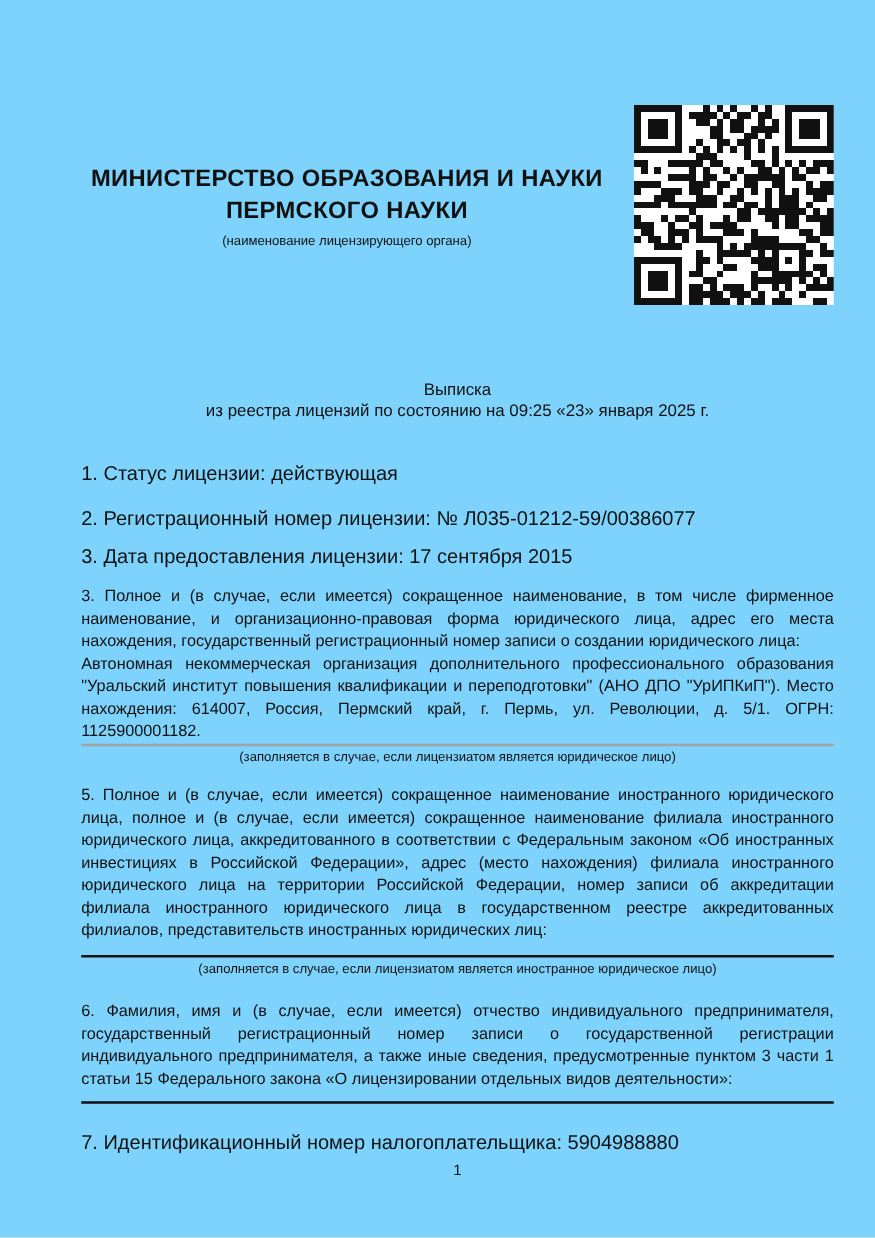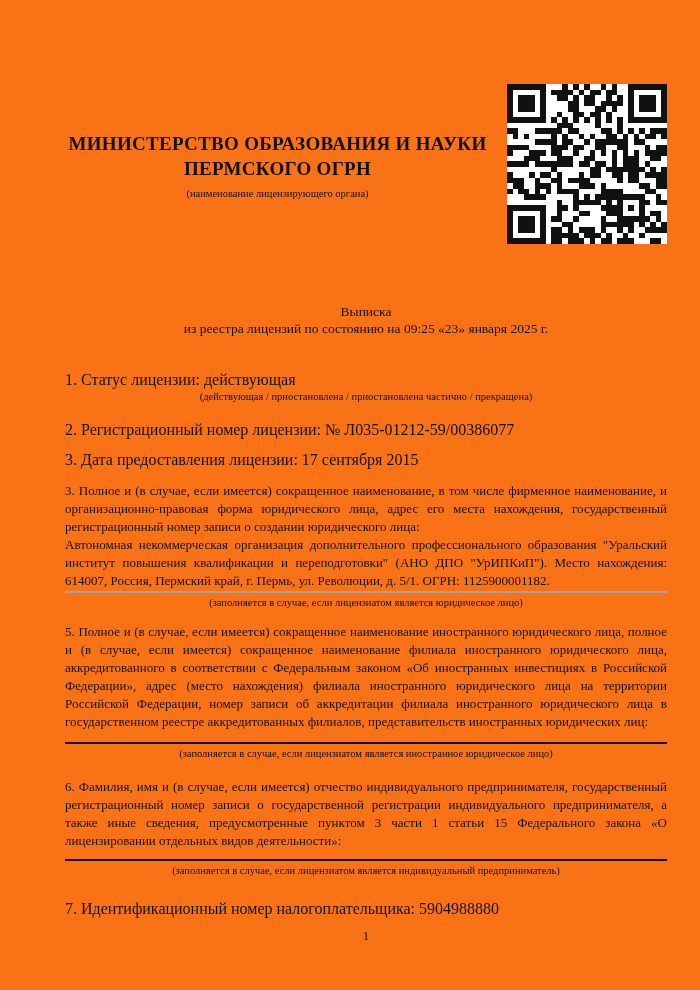--- a/index.html
+++ b/index.html
@@ -1,23 +1,23 @@
 <!DOCTYPE html>
 <html lang="ru"><head>
 <meta charset="utf-8">
 <style>
   html, body { margin: 0; padding: 0; background: #e9e9e9; }
   .page {
     position: relative;
     width: 700px;
     height: 990px;
     margin: 0 auto;
-    background: #f97316;
+    background: #7dd3fc;
     color: #111111;
-    font-family: Liberation Serif, serif;
+    font-family: Liberation Sans, sans-serif;
     overflow: hidden;
   }
   .qr {
     position: absolute;
     top: 84px;
     left: 507px;
     width: 160px;
     height: 160px;
   }
   .qr svg { display: block; width: 100%; height: 100%; }
@@ -532,34 +532,33 @@
         <rect x="20" y="28" width="1" height="1" fill="#111111"></rect>
         <rect x="21" y="28" width="1" height="1" fill="#111111"></rect>
         <rect x="22" y="28" width="1" height="1" fill="#111111"></rect>
         <rect x="26" y="28" width="1" height="1" fill="#111111"></rect>
         <rect x="27" y="28" width="1" height="1" fill="#111111"></rect>
       </svg>
   </div>
 
   <div class="header">
     <div class="ministry-line">МИНИСТЕРСТВО ОБРАЗОВАНИЯ И НАУКИ</div>
-    <div class="ministry-line">ПЕРМСКОГО ОГРН</div>
+    <div class="ministry-line">ПЕРМСКОГО НАУКИ</div>
     <div class="header-caption">(наименование лицензирующего органа)</div>
   </div>
 
   <div class="content">
 
     <div class="doc-title">
       <div>Выписка</div>
       <div>из реестра лицензий по состоянию на 09:25 «23» января 2025 г.</div>
     </div>
 
     <div class="mb-status">
       <div class="line">1. Статус лицензии: действующая</div>
-      <div class="caption">(действующая / приостановлена / приостановлена частично / прекращена)</div>
     </div>
 
     <div class="line mb-reg">2. Регистрационный номер лицензии: № Л035-01212-59/00386077</div>
 
     <div class="line mb-date">3. Дата предоставления лицензии: 17 сентября 2015</div>
 
     <div class="mb-item4">
       <p class="para">3. Полное и (в случае, если имеется) сокращенное наименование, в том числе фирменное наименование, и организационно-правовая форма юридического лица, адрес его места нахождения, государственный регистрационный номер записи о создании юридического лица:</p>
       <p class="para answer-filled">Автономная некоммерческая организация дополнительного профессионального образования "Уральский институт повышения квалификации и переподготовки" (АНО ДПО "УрИПКиП"). Место нахождения: 614007, Россия, Пермский край, г. Пермь, ул. Революции, д. 5/1. ОГРН: 1125900001182.</p>
       <div class="caption cap-after-rule">(заполняется в случае, если лицензиатом является юридическое лицо)</div>
@@ -567,21 +566,20 @@
 
     <div class="mb-item5">
       <p class="para">5. Полное и (в случае, если имеется) сокращенное наименование иностранного юридического лица, полное и (в случае, если имеется) сокращенное наименование филиала иностранного юридического лица, аккредитованного в соответствии с Федеральным законом «Об иностранных инвестициях в Российской Федерации», адрес (место нахождения) филиала иностранного юридического лица на территории Российской Федерации, номер записи об аккредитации филиала иностранного юридического лица в государственном реестре аккредитованных филиалов, представительств иностранных юридических лиц:</p>
       <div class="underline-field field-tall"></div>
       <div class="caption cap-after-rule">(заполняется в случае, если лицензиатом является иностранное юридическое лицо)</div>
     </div>
 
     <div class="mb-item6">
       <p class="para">6. Фамилия, имя и (в случае, если имеется) отчество индивидуального предпринимателя, государственный регистрационный номер записи о государственной регистрации индивидуального предпринимателя, а также иные сведения, предусмотренные пунктом 3 части 1 статьи 15 Федерального закона «О лицензировании отдельных видов деятельности»:</p>
       <div class="underline-field field-short"></div>
-      <div class="caption cap-after-rule">(заполняется в случае, если лицензиатом является индивидуальный предприниматель)</div>
     </div>
 
     <div class="line">7. Идентификационный номер налогоплательщика: 5904988880</div>
 
   </div>
 
   <div class="page-number">1</div>
 
 </div>
 

